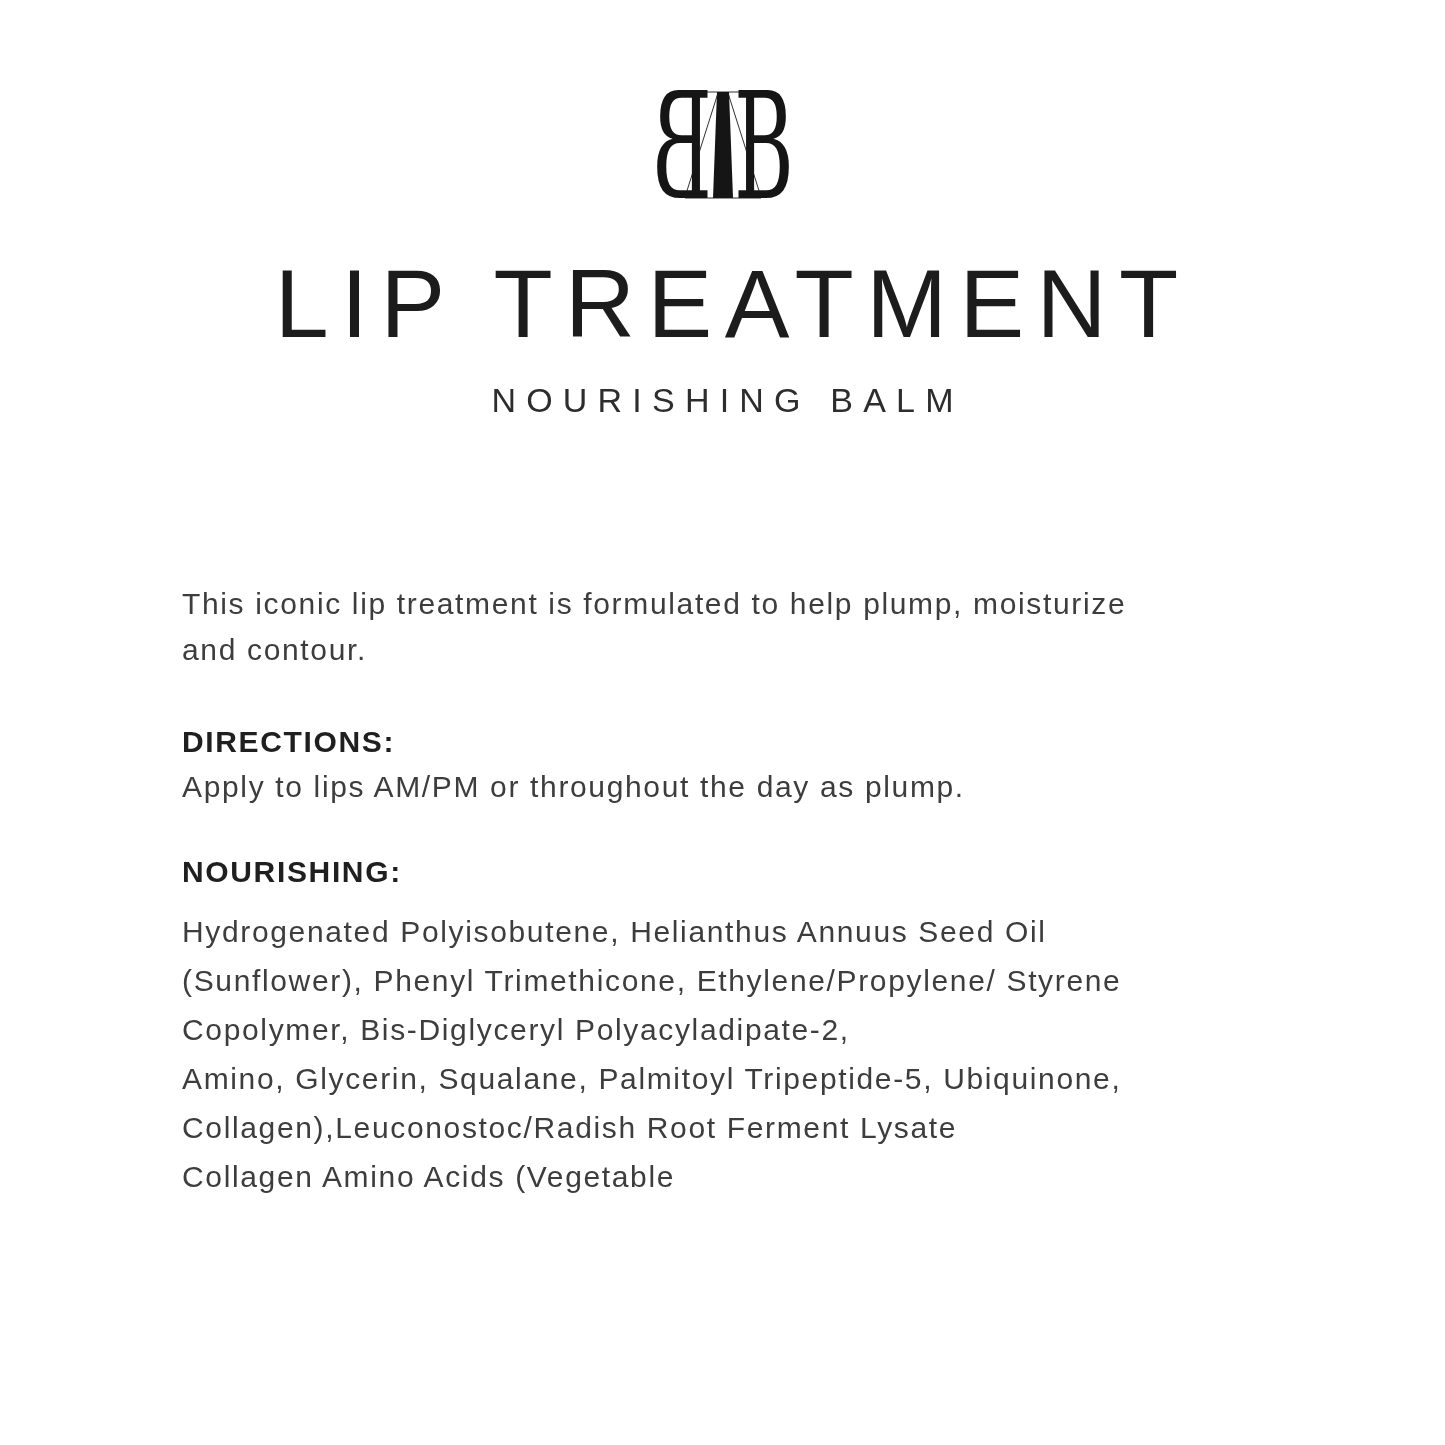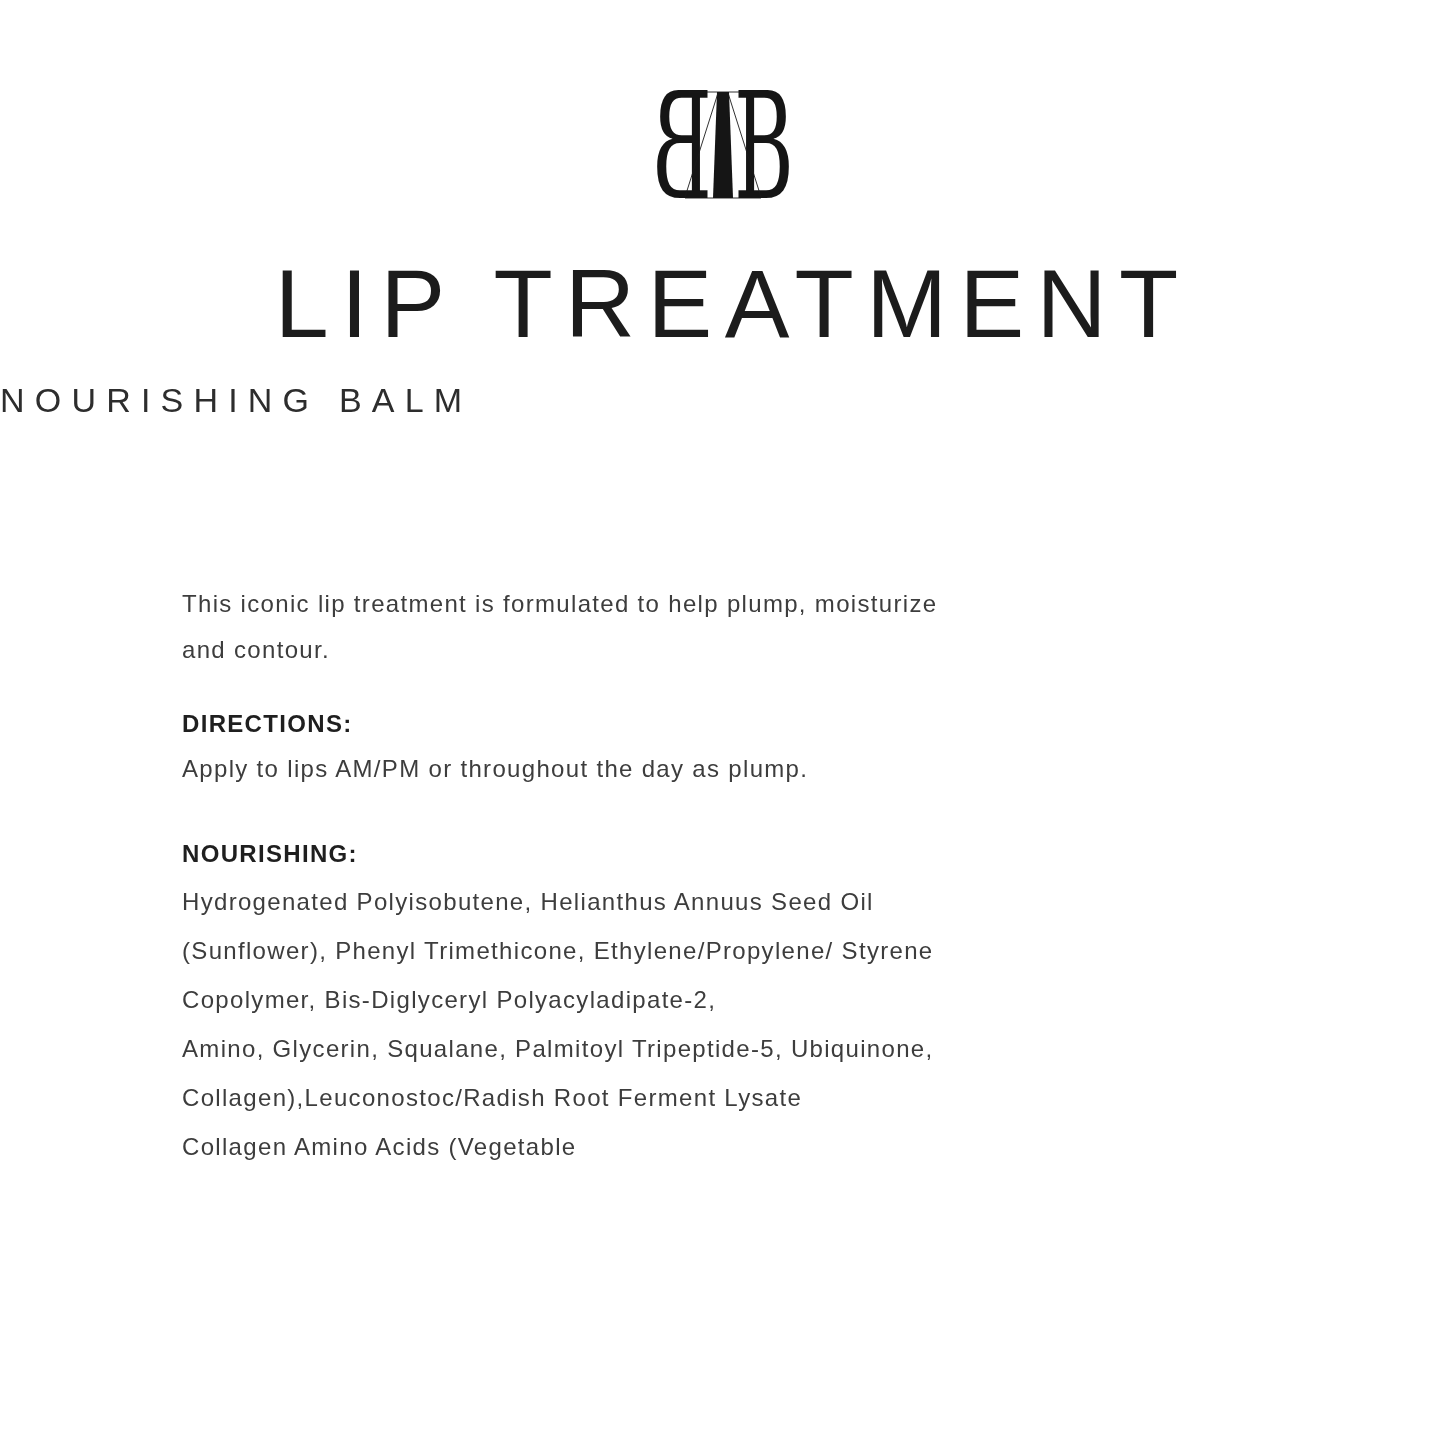--- a/index.html
+++ b/index.html
@@ -34,49 +34,49 @@
     font-weight: 300;
     color: #1c1c1c;
   }
   .product-title .tracked { letter-spacing: 0.128em; margin-right: -0.128em; }
 
   .product-subtitle {
     position: absolute;
     top: 381px;
     left: 0;
     width: 100%;
-    text-align: left;
+    text-align: center;
     white-space: nowrap;
     font-size: 34px;
     font-weight: 400;
     color: #2d2d2d;
   }
   .product-subtitle .tracked { letter-spacing: 0.30em; margin-right: -0.30em; }
 
   
   .content {
     position: absolute;
     left: 182px;
     top: 581px;
     width: 1100px;
     color: #3d3d3d;
-    font-size: 24px;
+    font-size: 30px;
     letter-spacing: 0.055em;
   }
   .description { line-height: 46px; }
   .section-heading {
     font-weight: bold;
     color: #1f1f1f;
     letter-spacing: 0.055em;
     line-height: 42px;
   }
-  .directions-section { margin-top: 30px; }
+  .directions-section { margin-top: 48px; }
   .directions-text { line-height: 48px; }
   .ingredients-section { margin-top: 40px; }
-  .ingredients-lines { line-height: 49px; margin-top: 2px; }
+  .ingredients-lines { line-height: 49px; margin-top: 14px; }
 </style>
 </head>
 <body>
 
 <div class="canvas">
 
   <div class="logo-wrap">
     <svg width="136" height="112" viewBox="0 0 136 112" aria-hidden="true">
 
       <text transform="translate(57,108) scale(-0.55,1)" font-family="DejaVu Serif, serif" font-size="148" fill="#151515">B</text>

